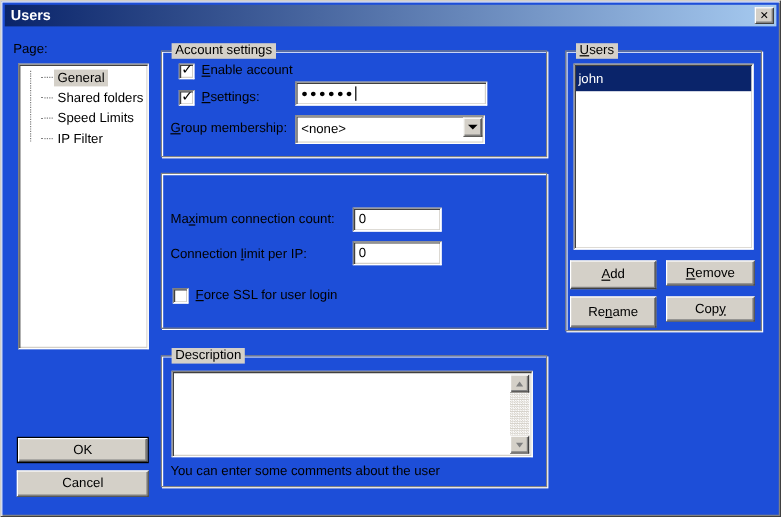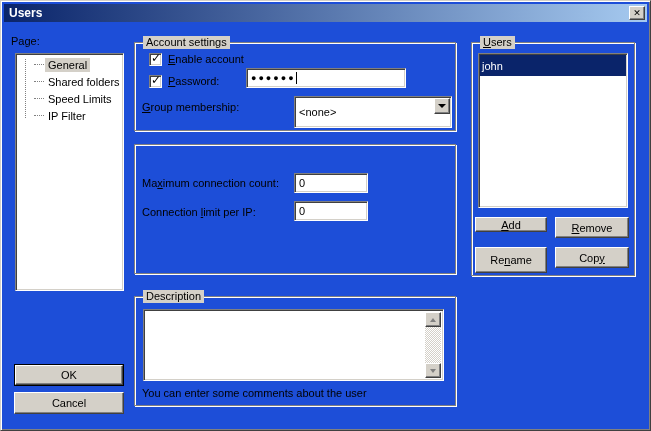--- a/index.html
+++ b/index.html
@@ -147,48 +147,52 @@
   <div class="cb-row" style="left:148px; top:51px;">
     <span class="cb checked">
         <span class="check">✓</span>
       </span>
     <span><span class="mn">E</span><span>nable account</span></span>
   </div>
   <div class="cb-row" style="left:148px; top:73px;">
     <span class="cb checked">
         <span class="check">✓</span>
       </span>
-    <span><span class="mn">P</span><span>assword:</span></span>
+    <span><span class="mn">P</span><span>settings:</span></span>
   </div>
   <div class="field sunken" style="left:245px; top:67px; width:160px; height:20px;">
     <span class="pw-dots">●●●●●●</span>
     <span class="caret"></span>
   </div>
   <div class="label" style="left:141px; top:100px;">
     <span class="mn">G</span><span>roup membership:</span>
   </div>
-  <div class="combo sunken" style="left:245px; top:95px; width:158px; height:32px;margin-left:48px;">
+  <div class="combo sunken" style="left:245px; top:95px; width:158px; height:24px;">
     <span>&lt;none&gt;</span>
     <span class="combo-arrow">
         <span class="arrow-down-black"></span>
       </span>
   </div>
 
   <div class="group" style="left:133px; top:143px; width:322px; height:130px;"></div>
   <div class="label" style="left:141px; top:176px;">
     <span>Ma</span><span class="mn">x</span><span>imum connection count:</span>
   </div>
   <div class="field sunken" style="left:293px; top:172px; width:74px; height:20px;">
     <span>0</span>
   </div>
   <div class="label" style="left:141px; top:205px;">
     <span>Connection </span><span class="mn">l</span><span>imit per IP:</span>
   </div>
   <div class="field sunken" style="left:293px; top:200px; width:74px; height:20px;">
     <span>0</span>
+  </div>
+  <div class="cb-row" style="left:143px; top:238px;">
+    <span class="cb"></span>
+    <span><span class="mn">F</span><span>orce SSL for user login</span></span>
   </div>
 
   <div class="group" style="left:133px; top:295px; width:322px; height:110px;">
     <span class="group-title">Description</span>
   </div>
   <div class="textarea sunken">
     <span></span>
     <div class="vscroll">
       <div class="scroll-btn up">
           <span class="tri-up"></span>
@@ -201,21 +205,21 @@
   <div class="label" style="left:141px; top:386px;">You can enter some comments about the user</div>
 
   <div class="group" style="left:470px; top:41px; width:164px; height:234px;">
     <span class="group-title"><span class="mn">U</span><span>sers</span></span>
   </div>
   <div class="listbox sunken">
     <div class="list-row checked">
       <span>john</span>
     </div>
   </div>
-  <div class="btn abs" style="left:474px; top:216px; width:72px; height:15px;">
+  <div class="btn abs" style="left:474px; top:216px; width:72px; height:24px;">
     <span><span class="mn">A</span><span>dd</span></span>
   </div>
   <div class="btn abs" style="left:554px; top:216px; width:74px; height:21px;">
     <span><span class="mn">R</span><span>emove</span></span>
   </div>
   <div class="btn abs" style="left:474px; top:246px; width:72px; height:26px;">
     <span><span>Re</span><span class="mn">n</span><span>ame</span></span>
   </div>
   <div class="btn abs" style="left:554px; top:246px; width:74px; height:21px;">
     <span><span>Cop</span><span class="mn">y</span><span></span></span>

